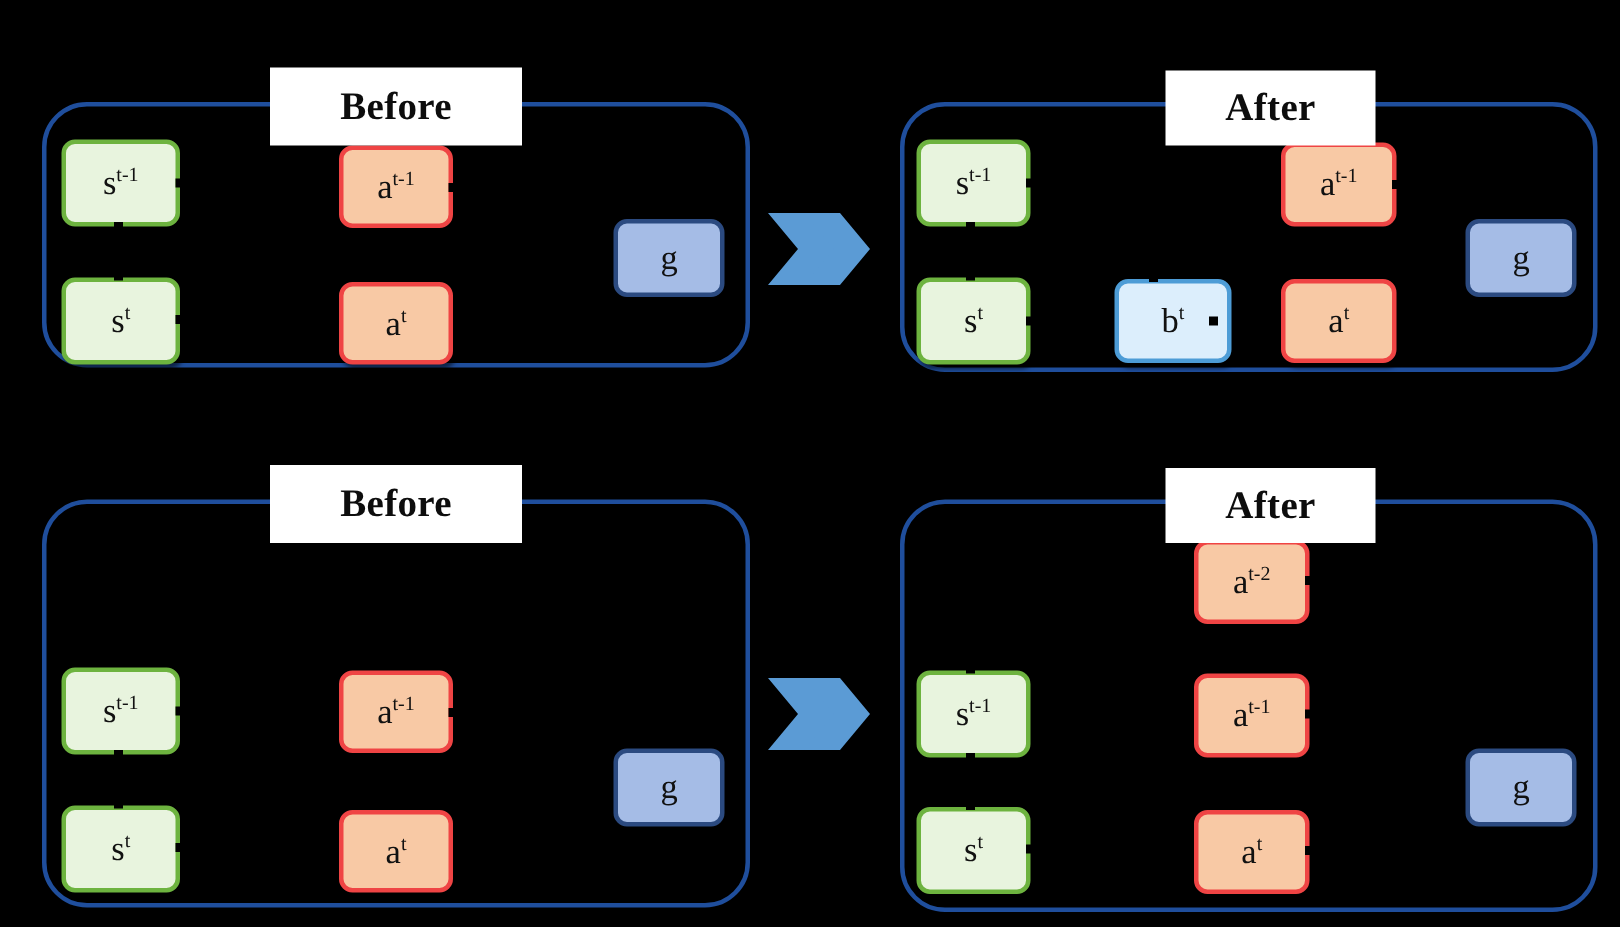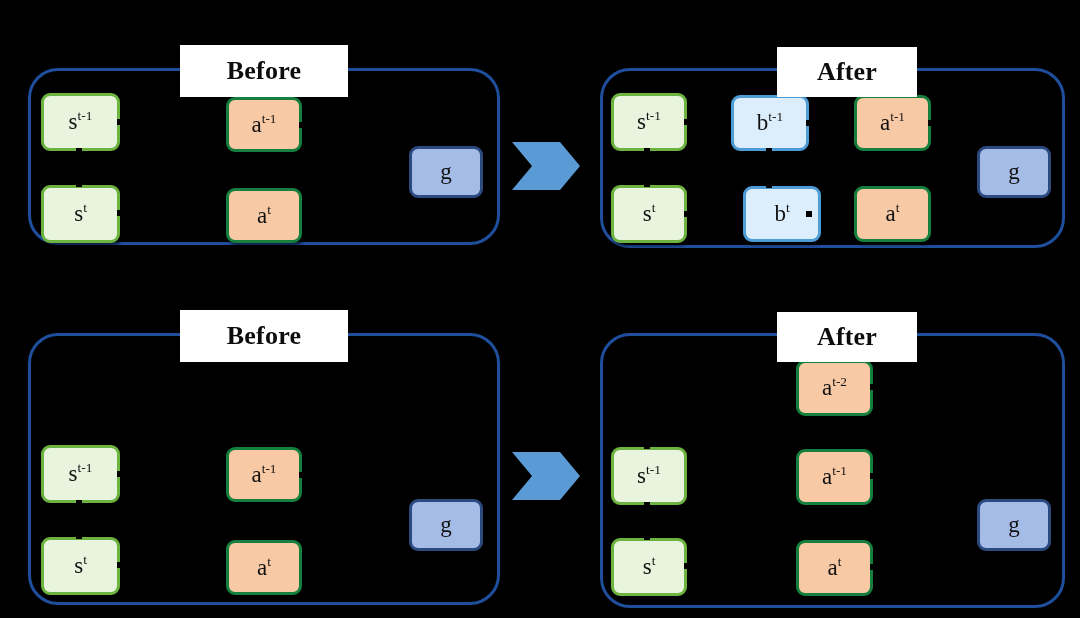--- a/index.html
+++ b/index.html
@@ -56,21 +56,21 @@
     box-shadow: 2px 3px 3px rgba(0,0,0,0.55);
   }
   .node .lbl { position: relative; display: inline-block; white-space: nowrap; }
   .node sup {
     font-size: 0.58em;
     vertical-align: super;
     line-height: 0;
   }
 
   .node.state  { background: #e8f4de; border: 3px solid #6db33f; }
-  .node.action { background: #f8c9a5; border: 3px solid #15803d; }
+  .node.action { background: #f8c9a5; border: 3px solid #ef4444; }
   .node.belief { background: #dceefc; border: 3px solid #4d9cd6; }
   .node.goal   { background: #a5bce6; border: 3px solid #2b4a80; }
 
   
   .nub {
     position: absolute;
     width: 6px;
     height: 6px;
     background: #000000;
     z-index: 5;
@@ -131,23 +131,20 @@
   <div class="panel-caption" style="left:777px; top:47px; width:140px; height:50px;">
     <span>After</span>
   </div>
 
   <div class="node state" style="left:611px; top:93px; width:76px; height:58px;">
     <span class="lbl"><span>s</span><sup>t-1</sup></span>
   </div>
   <div class="nub" style="left:684px; top:119px;"></div>
   <div class="nub" style="left:644px; top:148px;"></div>
 
-  <div class="node belief" style="left:731px; top:95px; width:78px; height:56px;">
-    <span class="lbl"><span>b</span><sup>t-1</sup></span>
-  </div>
   <div class="nub" style="left:724px; top:120px;"></div>
   <div class="nub" style="left:806px; top:120px;"></div>
   <div class="nub" style="left:766px; top:148px;"></div>
 
   <div class="node action" style="left:854px; top:95px; width:77px; height:56px;">
     <span class="lbl"><span>a</span><sup>t-1</sup></span>
   </div>
   <div class="nub" style="left:847px; top:120px;"></div>
   <div class="nub" style="left:928px; top:120px;"></div>
 

